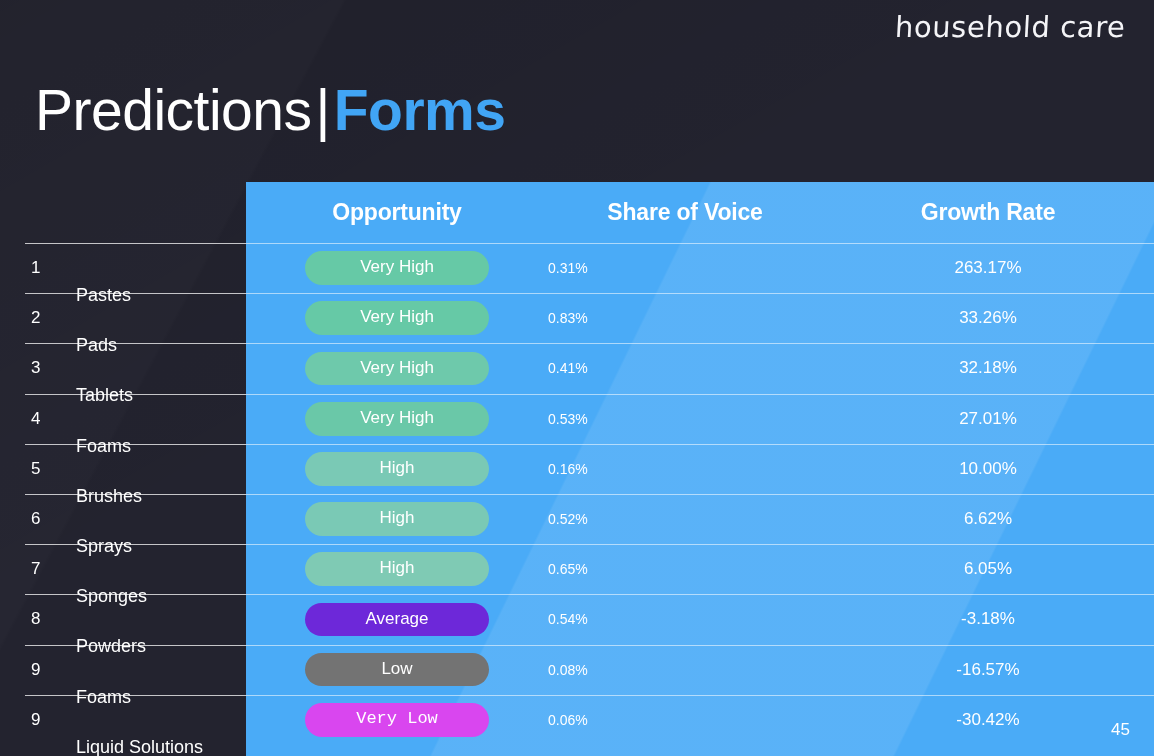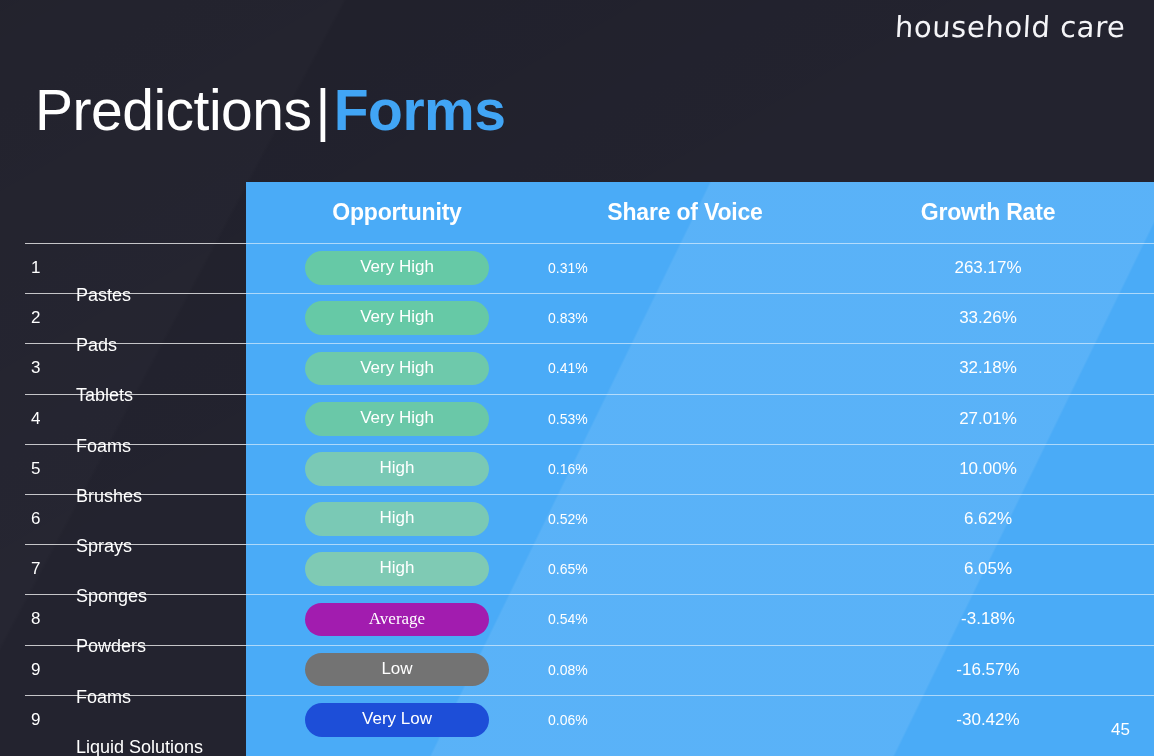--- a/index.html
+++ b/index.html
@@ -326,21 +326,21 @@
           </div>
           <div class="cell-sov">0.65%</div>
           <div class="cell-growth">6.05%</div>
         </div>
         <div class="row">
           <div class="rule"></div>
           <div class="rule-dark"></div>
           <div class="cell-rank">8</div>
           <div class="cell-name">Powders</div>
           <div class="cell-opp">
-            <span class="pill" style="background: #a21caf; font-family: Liberation Serif, serif;">Average</span>
+            <span class="pill" style="background: #6d28d9;">Average</span>
           </div>
           <div class="cell-sov">0.54%</div>
           <div class="cell-growth">-3.18%</div>
         </div>
         <div class="row">
           <div class="rule"></div>
           <div class="rule-dark"></div>
           <div class="cell-rank">9</div>
           <div class="cell-name">Foams</div>
           <div class="cell-opp">
@@ -348,21 +348,21 @@
           </div>
           <div class="cell-sov">0.08%</div>
           <div class="cell-growth">-16.57%</div>
         </div>
         <div class="row">
           <div class="rule"></div>
           <div class="rule-dark"></div>
           <div class="cell-rank">9</div>
           <div class="cell-name">Liquid Solutions</div>
           <div class="cell-opp">
-            <span class="pill" style="background: #1d4ed8;">Very Low</span>
+            <span class="pill" style="background: #d946ef; font-family: Liberation Mono, monospace;">Very Low</span>
           </div>
           <div class="cell-sov">0.06%</div>
           <div class="cell-growth">-30.42%</div>
         </div>
       </div>
   </div>
 
   <div class="page-number">45</div>
 </div>
 

